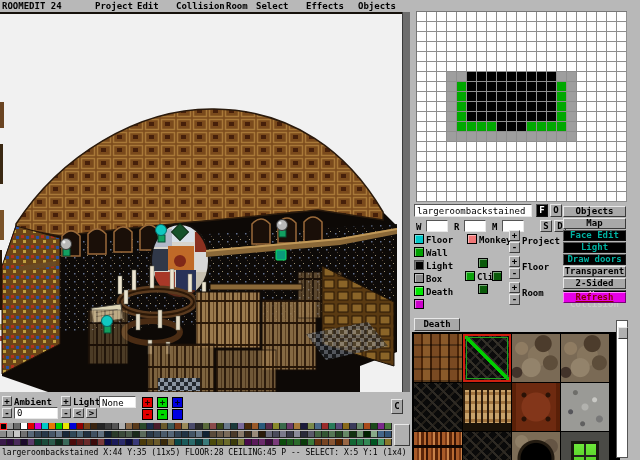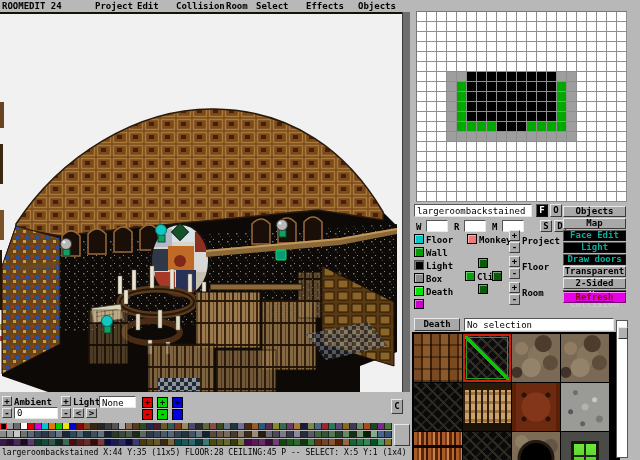--- a/index.html
+++ b/index.html
@@ -733,21 +733,20 @@
   <div class="btn act" style="top:218px;">Map</div>
   <div class="btn act dark" style="top:230px;">Face Edit</div>
   <div class="btn act dark" style="top:242px;">Light</div>
   <div class="btn act dark" style="top:254px;">Draw doors</div>
   <div class="btn act" style="top:266px;">Transparent</div>
   <div class="btn act" style="top:278px;">2-Sided</div>
   <div class="btn act darkwhite" style="top:290px;">No Collision</div>
   <div class="btn act magenta" style="top:292px;text-decoration:underline;">Refresh</div>
 
   <div class="btn" style="left:4px;top:318px;width:46px;height:13px;line-height:11px;">Death</div>
-  <div class="field" style="left:54px;top:318px;width:150px;height:13px;">No selection</div>
 
   <div id="texture-area">
       <div class="tex tex-wood-panels"></div>
       <div class="tex tex-lattice-selected selected"></div>
       <div class="tex tex-rock"></div>
       <div class="tex tex-rock"></div>
       <div class="tex tex-lattice-dark"></div>
       <div class="tex tex-organ-pipes"></div>
       <div class="tex tex-rust-door"></div>
       <div class="tex tex-stone-gray"></div>

